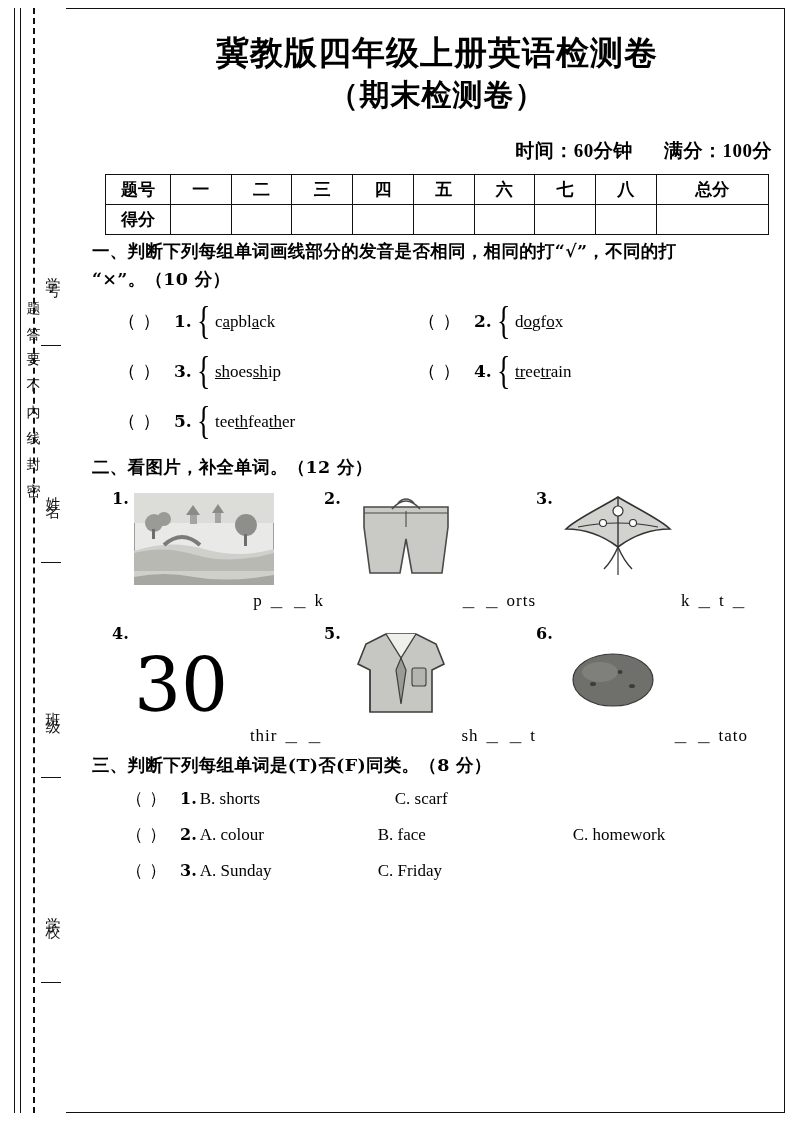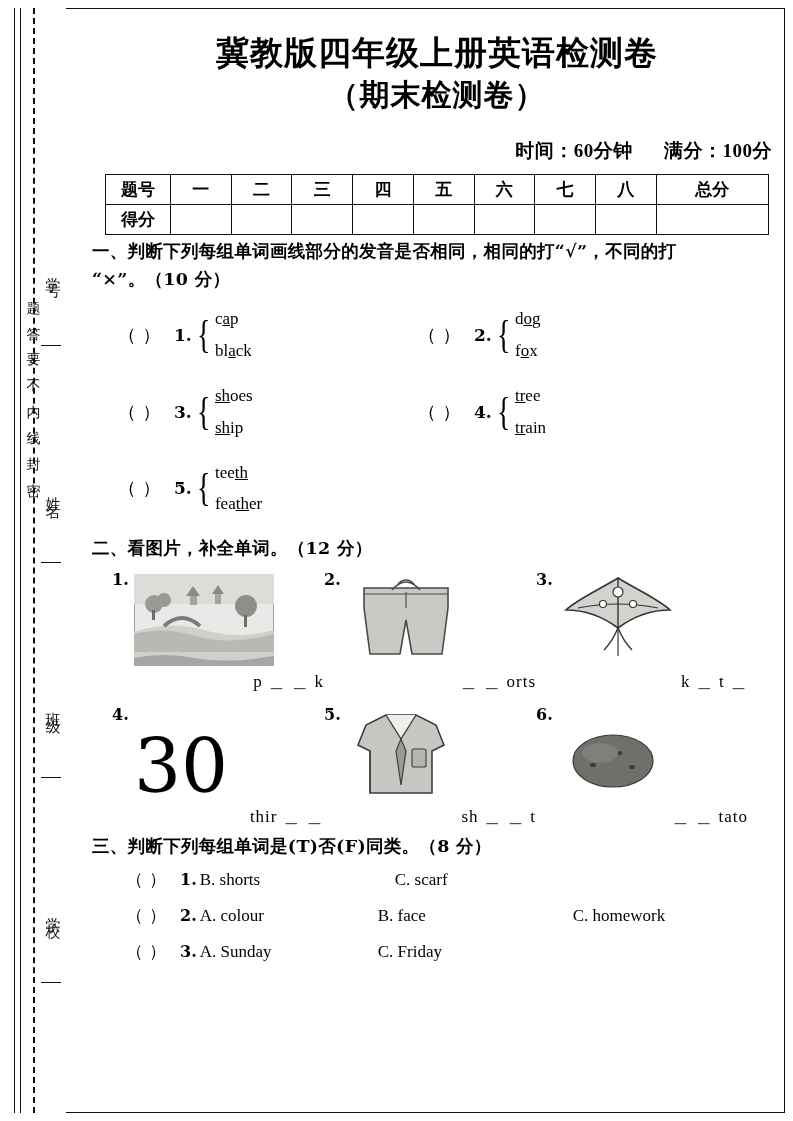--- a/index.html
+++ b/index.html
@@ -181,21 +181,20 @@
   .brace {
     font-size: 40px;
     line-height: 0.9;
     font-family: "Liberation Serif", serif;
     margin: 0 2px 0 0;
     transform: scaleX(0.7);
     display: inline-block;
   }
   .words {
     display: flex;
-    flex-direction: column;
     justify-content: center;
     font-size: 17px;
     font-family: "Liberation Serif", serif;
     line-height: 1.85;
   }
   .u { text-decoration: underline; }
 
   
   .pic-grid {
     margin-top: 8px;

